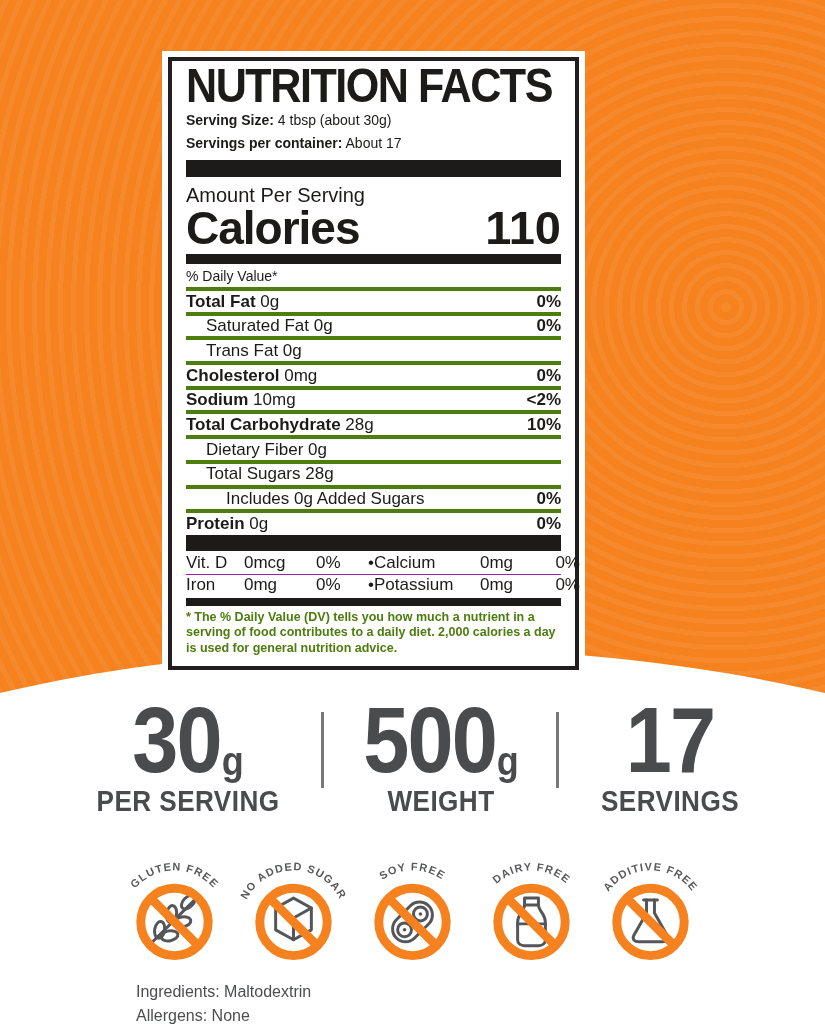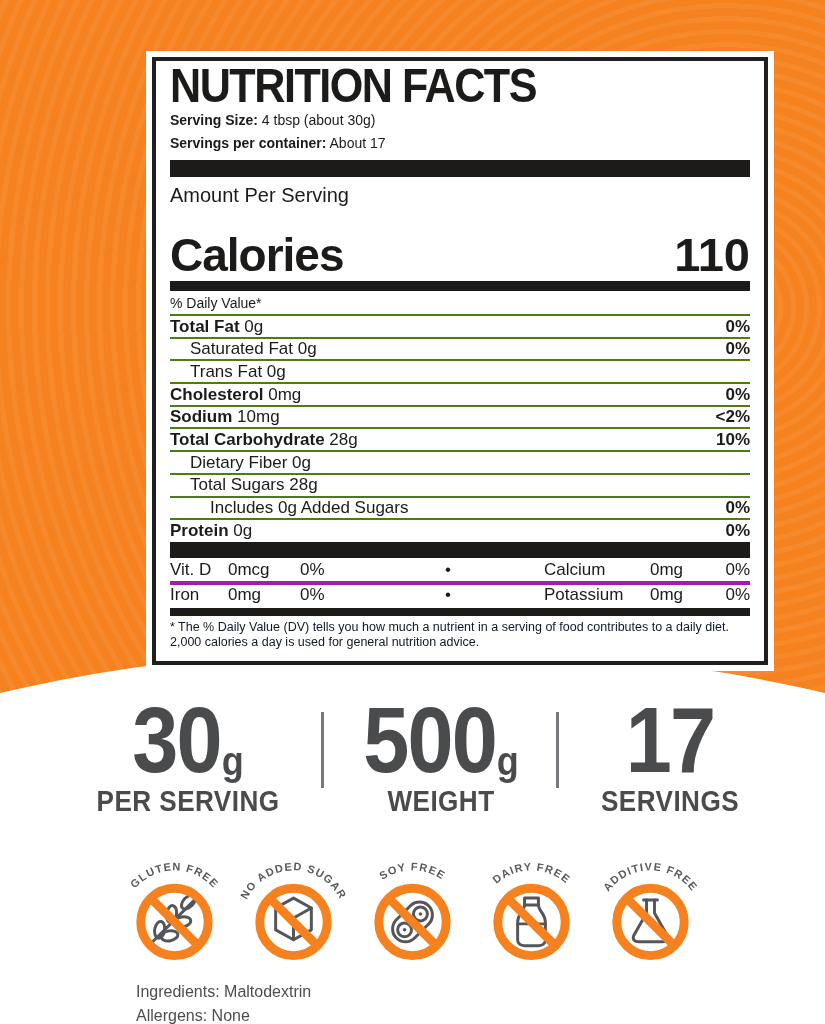--- a/index.html
+++ b/index.html
@@ -7,48 +7,48 @@
   .canvas{position:relative;width:825px;height:1024px;overflow:hidden;
     background:#F5821F;
     background-image:repeating-radial-gradient(circle at 88% 30%,
       rgba(255,255,255,0.06) 0px, rgba(255,255,255,0.06) 5px,
       rgba(255,255,255,0) 5px, rgba(255,255,255,0) 13px);}
   
   .white-curve{position:absolute;left:-412px;top:648px;width:1649px;height:900px;
     background:#ffffff;border-radius:824px 824px 0 0 / 336px 336px 0 0;}
 
   
-  .nf-label{position:absolute;left:152px;top:57px;width:616px;box-sizing:border-box;
+  .nf-label{position:absolute;left:168px;top:57px;width:411px;box-sizing:border-box;
     background:#fff;border:4px solid #221e1f;box-shadow:0 0 0 6px #fff;
     padding:2px 14px 10px;color:#1c1b19;}
   .nf-title{font-size:44px;font-weight:bold;letter-spacing:-1.5px;line-height:46px;
     margin:0;transform:scale(0.98,1.08);transform-origin:0 60%;white-space:nowrap;}
   .serving-line{font-size:14px;line-height:23px;white-space:nowrap;}
   .serving-line b{font-weight:bold;}
   .bar{background:#1c1b19;width:100%;}
   .bar1{height:17px;margin:5px 0 7px;}
   .bar2{height:10px;margin:4px 0 3px;}
   .bar3{height:16px;margin:1px 0 2px;}
   .bar4{height:8px;margin:2px 0 4px;}
   .aps{font-size:20px;line-height:22px;}
   .calories-row{display:flex;justify-content:space-between;align-items:baseline;line-height:44px;}
   .cal-word{font-size:46px;font-weight:bold;letter-spacing:-1px;}
-  .cal-num{font-size:47px;font-weight:bold;margin-top:27px;}
+  .cal-num{font-size:47px;font-weight:bold;}
   .dv-header{font-size:14px;line-height:17px;padding:1px 0 2px;}
-  .nrow{display:flex;justify-content:space-between;border-top:2px solid #4d7c0f;
+  .nrow{display:flex;justify-content:space-between;border-top:4px solid #4d7c0f;
     padding:1.6px 0;font-size:17px;line-height:17.5px;}
   .nrow .ndv{font-weight:bold;}
   .indent1{padding-left:20px;}
   .indent2{padding-left:40px;gap:48px;}
   .mrow{display:grid;grid-template-columns:58px 72px 52px 1fr 106px 56px 44px;
     font-size:17px;line-height:18px;padding:1.5px 0;}
-  .mrow-sep{border-top:4px solid #a21caf;}
+  .mrow-sep{border-top:1px solid #a21caf;}
   .mcell-bullet{text-align:center;}
   .mcell-dv2{text-align:right;}
-  .footnote{margin:2px 0 0;font-size:12.5px;line-height:15.5px;font-weight:normal;color:#0f172a;}
+  .footnote{margin:2px 0 0;font-size:12.5px;line-height:15.5px;font-weight:bold;color:#4d7c0f;}
 
   
   .stat{position:absolute;text-align:center;color:#4a4b4d;
     transform:translateX(-50%) scaleX(0.9);}
   .stat-value{display:flex;justify-content:center;align-items:flex-end;}
   .stat-num{font-size:92px;font-weight:bold;line-height:76px;letter-spacing:-2px;}
   .stat-unit{font-size:40px;font-weight:bold;line-height:34px;margin-left:1px;}
   .stat-label{font-size:29px;font-weight:bold;letter-spacing:0.5px;margin-top:7px;white-space:nowrap;}
   .stat-divider{position:absolute;width:3px;height:76px;background:#77787b;top:712px;}
 

